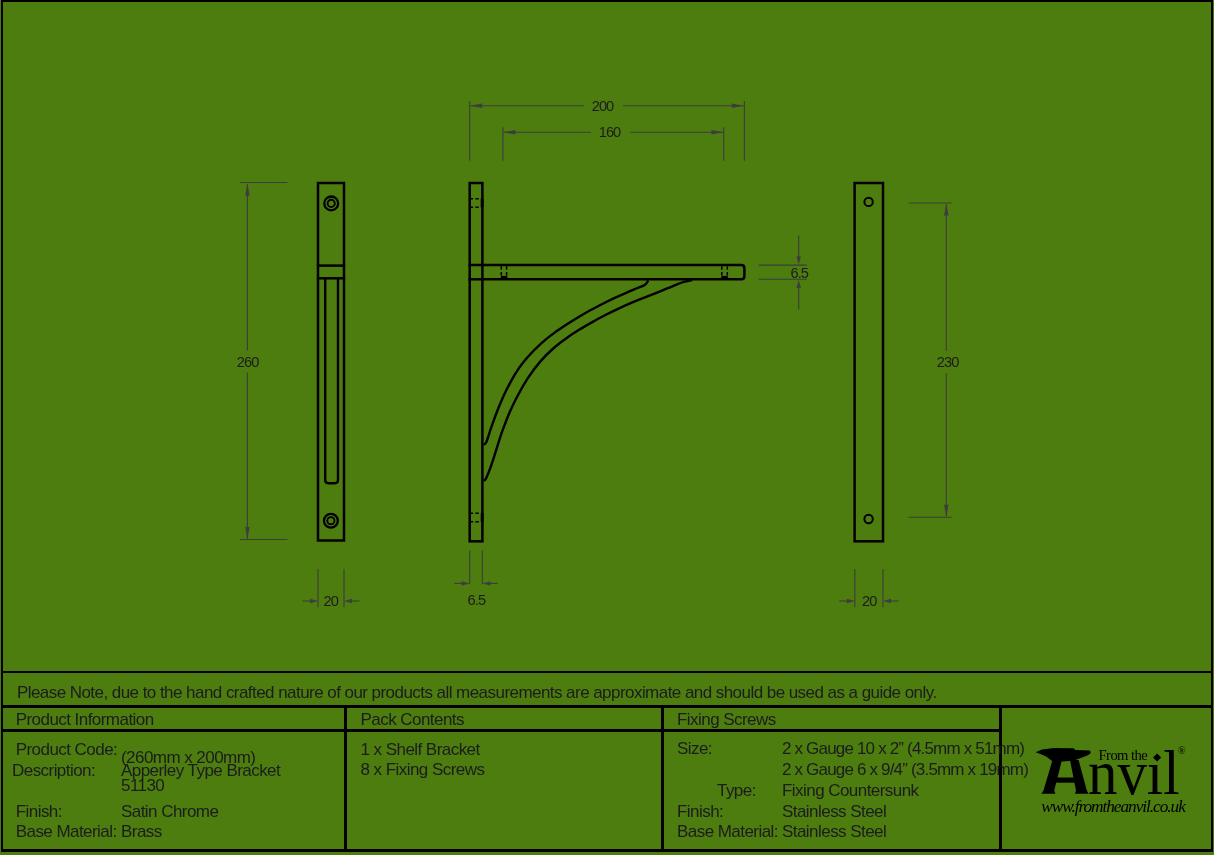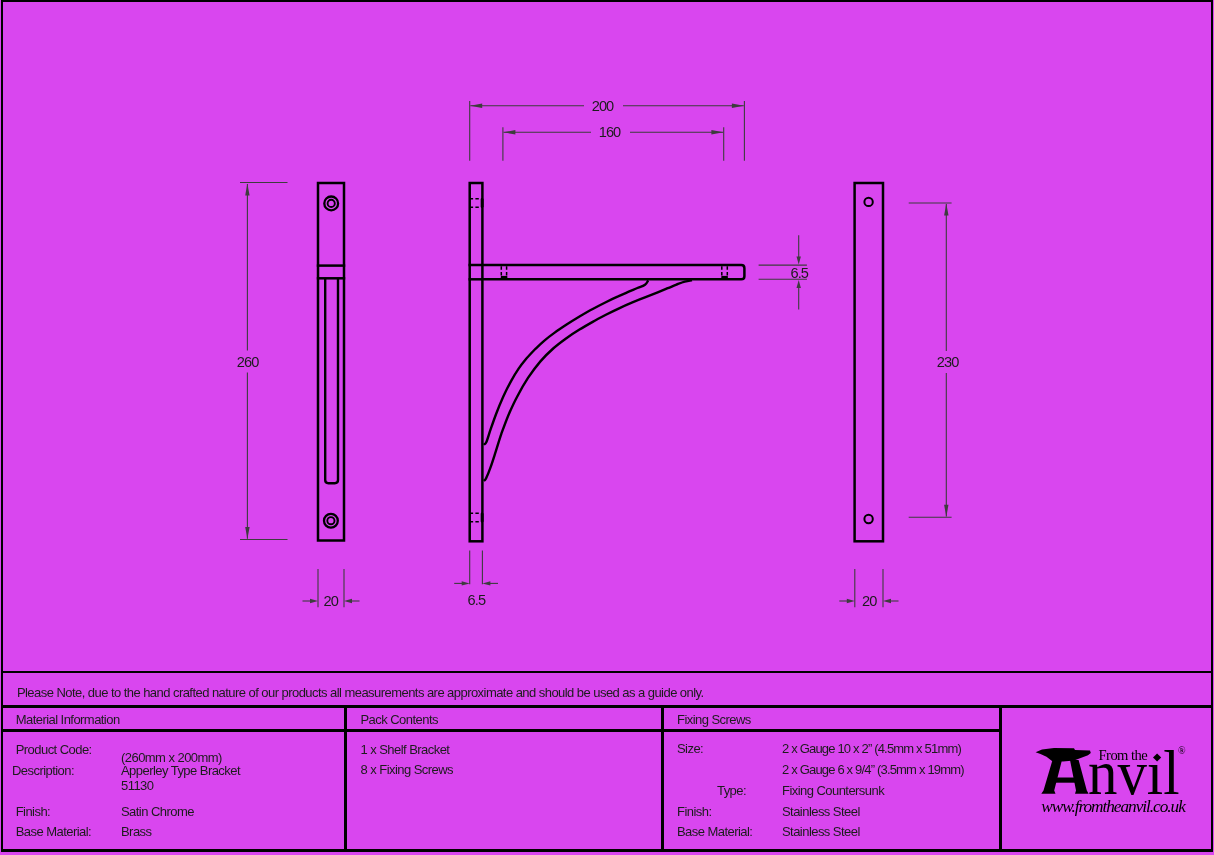--- a/index.html
+++ b/index.html
@@ -1,19 +1,19 @@
 <!DOCTYPE html>
 <html><head><meta charset="utf-8">
 <style>
   html,body{margin:0;padding:0;}
   body{width:1214px;height:855px;background:#fff;font-family:"Liberation Sans",sans-serif;}
-  #page{position:relative;width:1214px;height:855px;background:#d946ef;overflow:hidden;}
+  #page{position:relative;width:1214px;height:855px;background:#4d7c0f;overflow:hidden;}
   .hl{position:absolute;background:#000;}
   .vl{position:absolute;background:#000;}
-  .t{position:absolute;white-space:nowrap;color:#1c1c1c;font-size:13px;letter-spacing:-0.55px;line-height:15px;}
+  .t{position:absolute;white-space:nowrap;color:#1c1c1c;font-size:17px;letter-spacing:-0.55px;line-height:15px;}
 </style></head>
 <body>
 <div id="page">
 <svg style="position:absolute;left:0;top:0" width="1214" height="855" viewBox="0 0 1214 855">
 <rect x="318" y="183" width="26" height="357.5" style="stroke:#000;stroke-width:2.5;fill:none"></rect>
 <line x1="316.8" y1="265.6" x2="345.2" y2="265.6" style="stroke:#000;stroke-width:2.5;fill:none"></line>
 <line x1="316.8" y1="278.3" x2="345.2" y2="278.3" style="stroke:#000;stroke-width:2.5;fill:none"></line>
 <path d="M325.2,279 V480 Q325.2,483.2 328.4,483.2 H334.8 Q338,483.2 338,480 V279" style="stroke:#000;stroke-width:2.4;fill:none"></path>
 <circle cx="331.2" cy="203.4" r="6.9" style="stroke:#000;stroke-width:2.3;fill:none"></circle>
 <circle cx="331.2" cy="203.4" r="3.6" style="stroke:#000;stroke-width:1.9;fill:none"></circle>
@@ -98,21 +98,21 @@
 </svg>
 <div style="position:absolute;left:1px;top:0px;width:1207.6px;height:847.6px;border:2.4px solid #000"></div>
 <div class="hl" style="left:3px;top:848.5px;width:1208px;height:3.7px"></div>
 <div class="hl" style="left:3px;top:670.8px;width:1208px;height:2.6px"></div>
 <div class="hl" style="left:3px;top:705.4px;width:1208px;height:2.9px"></div>
 <div class="hl" style="left:3px;top:729.2px;width:997px;height:2.6px"></div>
 <div class="vl" style="left:344px;top:708.3px;width:2.8px;height:141.5px"></div>
 <div class="vl" style="left:660.8px;top:708.3px;width:2.9px;height:141.5px"></div>
 <div class="vl" style="left:999.4px;top:708.3px;width:3px;height:141.5px"></div>
 <div class="t" style="left:16.9px;top:685.1px;">Please Note, due to the hand crafted nature of our products all measurements are approximate and should be used as a guide only.</div>
-<div class="t" style="left:15.7px;top:711.8px;">Material Information</div>
+<div class="t" style="left:15.7px;top:711.8px;">Product Information</div>
 <div class="t" style="left:360.5px;top:711.8px;">Pack Contents</div>
 <div class="t" style="left:677px;top:711.8px;">Fixing Screws</div>
 <div class="t" style="left:15.7px;top:742.1px;">Product Code:</div>
 <div class="t" style="left:121px;top:742.1px;margin-top:36px;">51130</div>
 <div class="t" style="left:12px;top:762.6px;">Description:</div>
 <div class="t" style="left:121px;top:762.6px;">Apperley Type Bracket</div>
 <div class="t" style="left:121px;top:750px;">(260mm x 200mm)</div>
 <div class="t" style="left:15.7px;top:803.7px;">Finish:</div>
 <div class="t" style="left:121px;top:803.7px;">Satin Chrome</div>
 <div class="t" style="left:15.7px;top:823.5px;">Base Material:</div>

